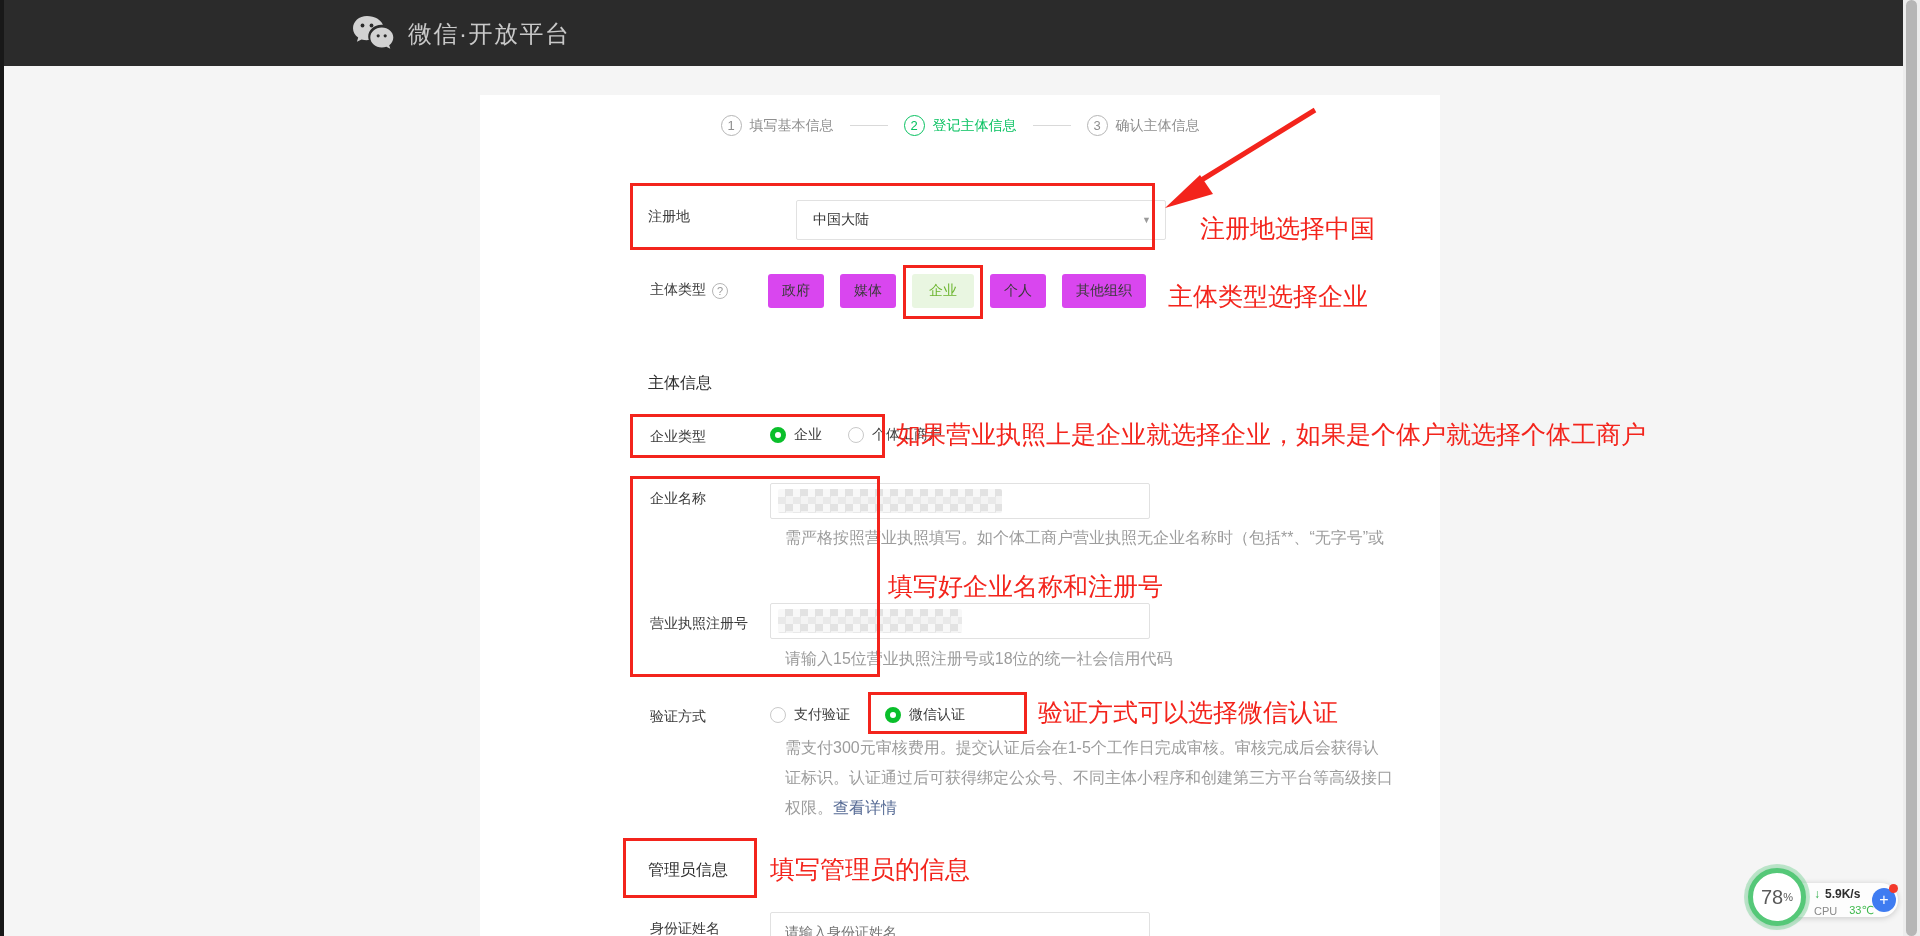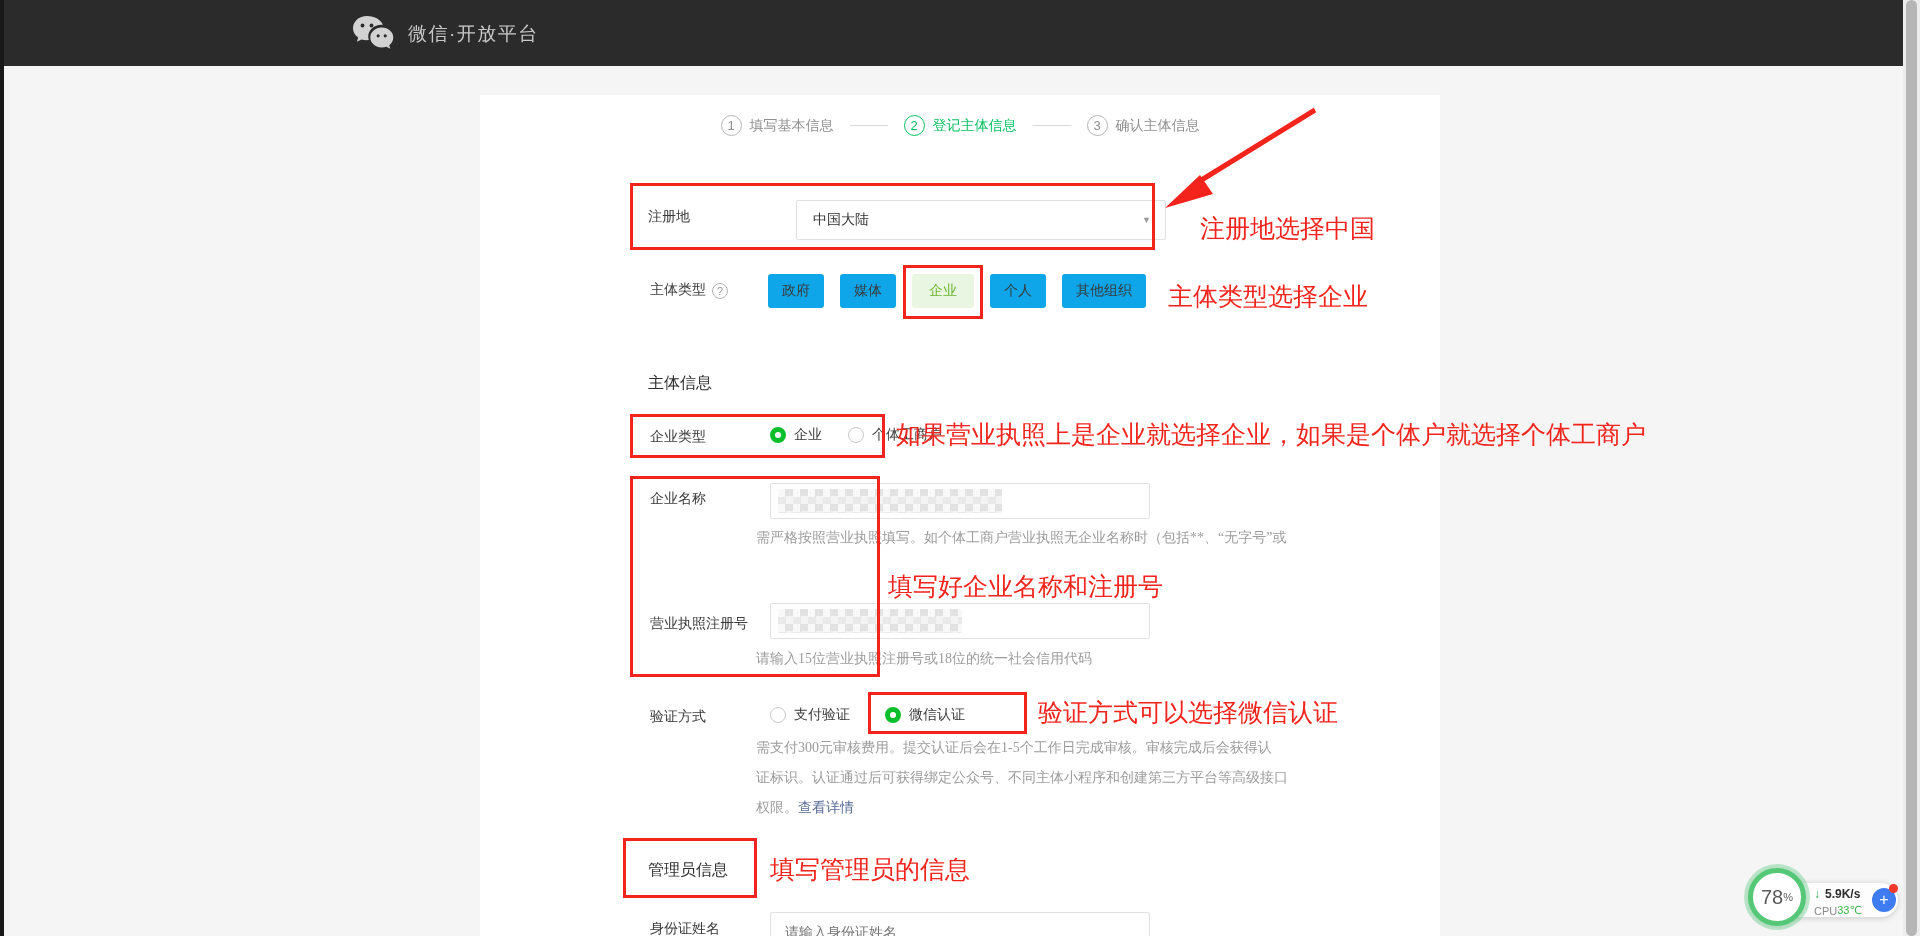--- a/index.html
+++ b/index.html
@@ -10,21 +10,21 @@
     background:#f5f5f5; overflow:hidden;
     --accent-green:#07c160; --annotation-red:#f3241c; --link-blue:#576b95;
   }
   
   .left-edge { position:absolute; left:0; top:0; width:4px; height:936px; background:#181818; z-index:60; }
   .scroll-track { position:absolute; right:0; top:0; width:17px; height:936px; background:#ededed; z-index:60; }
   .scroll-thumb { position:absolute; right:3px; top:0; width:11px; height:936px; background:#b6b6b6; border-radius:6px; }
   
   .header { position:absolute; left:0; top:0; width:1920px; height:66px; background:#2b2b2b; z-index:5; }
   .brand { position:absolute; left:352px; top:14px; display:flex; align-items:center; gap:14px; }
-  .brand-text { color:#c9c9c9; font-size:19px; letter-spacing:1.5px; }
+  .brand-text { color:#c9c9c9; font-size:24px; letter-spacing:1.5px; }
   
   .card { position:absolute; left:480px; top:95px; width:960px; height:841px; background:#ffffff; }
   
   .steps { position:absolute; left:0; top:20px; width:960px; display:flex; justify-content:center; align-items:center; }
   .step { display:flex; align-items:center; }
   .step-circle { width:21px; height:21px; border-radius:50%; border:1px solid #b5b5b5; color:#8f8f8f;
     font-size:13px; display:flex; align-items:center; justify-content:center; }
   .step-label { margin-left:8px; font-size:14px; color:#8f8f8f; }
   .step.active .step-circle { border-color:var(--accent-green); color:var(--accent-green); }
   .step.active .step-label { color:var(--accent-green); }
@@ -32,28 +32,28 @@
   
   .lbl { position:absolute; font-size:14px; color:#3a3a3a; white-space:nowrap; }
   .sec-title { position:absolute; font-size:16px; color:#2e2e2e; white-space:nowrap; }
   .selectbox { position:absolute; left:290px; width:370px; height:40px; border:1px solid #e1e1e1; border-radius:2px;
     background:#fff; display:flex; align-items:center; padding:0 16px; font-size:14px; color:#333; cursor:pointer; }
   .caret { position:absolute; right:14px; top:50%; transform:translateY(-50%); font-size:9px; color:#9a9a9a; }
   .inputbox { position:absolute; left:290px; width:380px; height:36px; border:1px solid #e1e1e1; border-radius:2px; background:#fff; }
   .mosaic { position:absolute; left:7px; top:5px; height:24px;
     background-image:conic-gradient(#e2e2e2 25%, #f3f3f3 0 50%, #e9e9e9 0 75%, #f8f8f8 0);
     background-size:15px 15px; border-radius:2px; }
-  .help { position:absolute; left:276px; font-size:14px; color:#9c9c9c; line-height:22px; white-space:nowrap;font-family:Liberation Serif, serif; }
+  .help { position:absolute; left:305px; font-size:16px; color:#9c9c9c; line-height:22px; white-space:nowrap; }
   .help3 { line-height:30px; }
   .link { color:var(--link-blue); cursor:pointer; }
   .qicon { width:16px; height:16px; border-radius:50%; border:1px solid #b5b5b5; color:#9a9a9a; font-size:11px;
     display:inline-flex; align-items:center; justify-content:center; margin-left:6px; }
   
   .typerow { position:absolute; left:288px; top:179px; display:flex; }
-  .typebtn { height:34px; padding:0 14px; margin-right:16px; background:#0ea5e9; border-radius:3px;
+  .typebtn { height:34px; padding:0 14px; margin-right:16px; background:#d946ef; border-radius:3px;
     font-size:14px; color:#3a3a3a; display:flex; align-items:center; justify-content:center; cursor:pointer; }
   .typebtn.sel { background:#e9f6e1; color:#6cb52f; }
   
   .radiorow { position:absolute; display:flex; align-items:center; font-size:14px; color:#3a3a3a; }
   .radio { width:16px; height:16px; border-radius:50%; background:#fff; margin-right:8px; cursor:pointer; flex:none; }
   .radio.on { border:5px solid #0abf2b; }
   .radio.off { border:1px solid #c9c9c9; }
   
   .redbox { position:absolute; border:3px solid var(--annotation-red); z-index:20; pointer-events:none; }
   .redtext { position:absolute; color:var(--annotation-red); font-size:25px; white-space:nowrap; z-index:21; }
@@ -63,21 +63,21 @@
     background:#fdfdfd; box-shadow:0 1px 6px rgba(0,0,0,.18); z-index:30; }
   .gauge { position:absolute; left:1748px; top:868px; width:58px; height:58px; border-radius:50%;
     background:#fff; border:5px solid #55c878; box-shadow:0 0 0 4px rgba(130,214,158,.5), 0 1px 5px rgba(0,0,0,.15);
     display:flex; align-items:center; justify-content:center; z-index:31; cursor:pointer; }
   .gauge-num { font-size:20px; color:#5a5a5a; }
   .gauge-unit { font-size:11px; color:#5a5a5a; }
   .net-row { position:absolute; left:1814px; top:887px; display:flex; align-items:center; z-index:32; }
   .down-arrow { color:#2fae4a; font-size:12px; font-weight:bold; margin-right:5px; }
   .net-speed { font-size:12px; color:#2e2e2e; font-weight:bold; }
   .cpu-row { position:absolute; left:1814px; top:904px; display:flex; align-items:center; z-index:32; }
-  .cpu-label { font-size:11px; color:#8a8a8a; margin-right:0; }
+  .cpu-label { font-size:11px; color:#8a8a8a; margin-right:12px; }
   .cpu-temp { font-size:11px; color:#3cb84b; }
   .plus-btn { position:absolute; left:1872px; top:888px; width:24px; height:24px; border-radius:50%;
     background:#3f7cf1; color:#fff; font-size:16px; display:flex; align-items:center; justify-content:center;
     z-index:33; cursor:pointer; }
   .notif-dot { position:absolute; left:1889px; top:884px; width:9px; height:9px; border-radius:50%; background:#f3392b; z-index:34; }
 </style>
 </head>
 <body>
 
 <div id="canvas" style="--accent-green: #07c160; --annotation-red: #f3241c; --link-blue: #576b95;">

